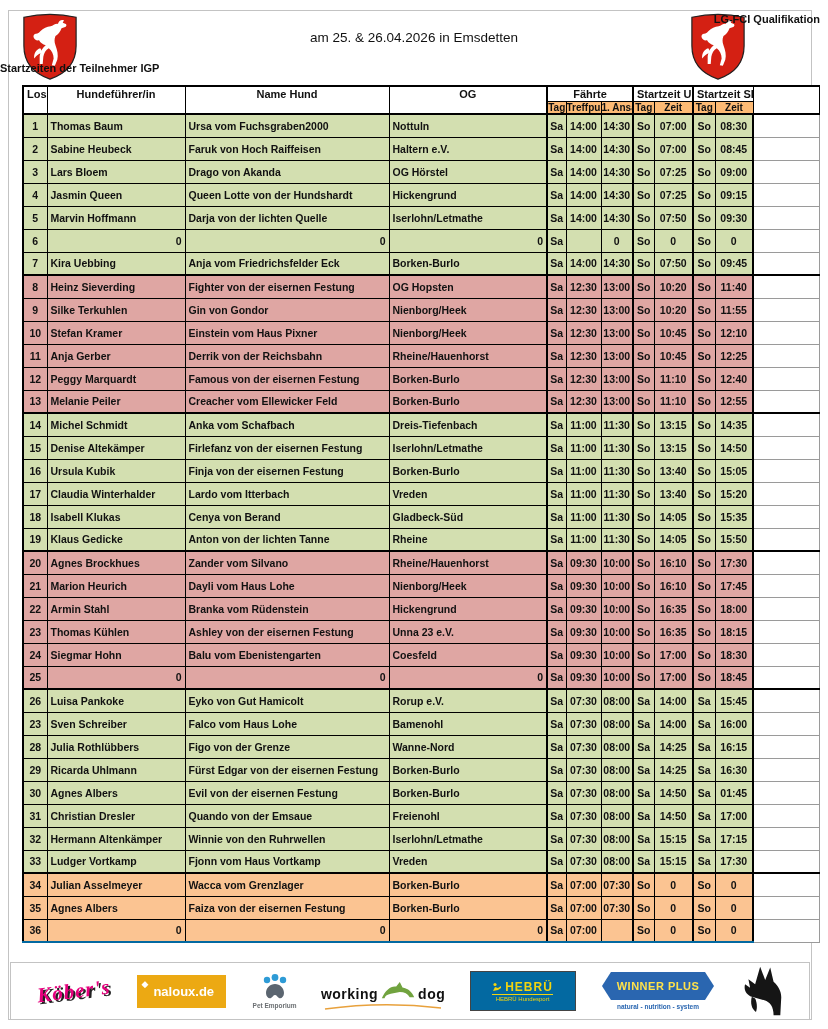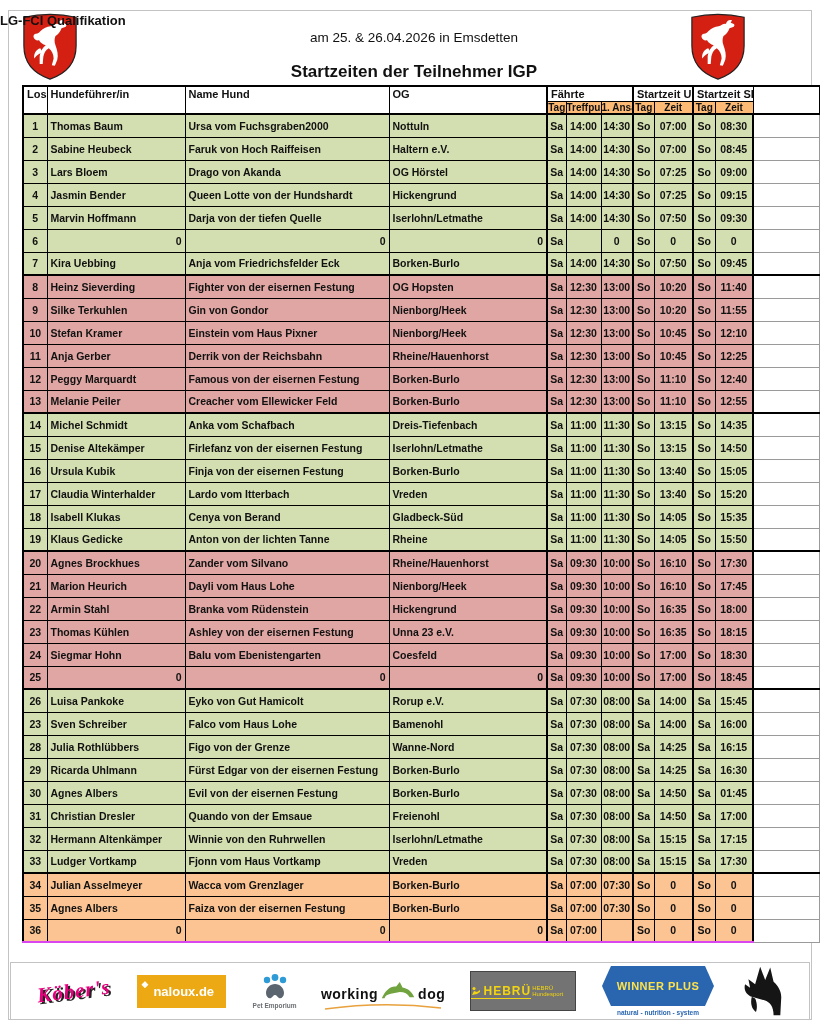--- a/index.html
+++ b/index.html
@@ -6,52 +6,52 @@
   .page {
     position:relative; width:828px; height:1029px; background:#fff;
     font-family:"Liberation Sans","DejaVu Sans",sans-serif; overflow:hidden;
     margin:0 auto;
   }
   .page-border {
     position:absolute; left:8px; top:10px; width:802px; height:1008px;
     border:1px solid #c3c3c3; pointer-events:none;
   }
   
-  .title1 { position:absolute; top:13px;  left:0; right:8px; text-align:left; font-size:13px; font-weight:bold; color:#111;}
+  .title1 { position:absolute; top:13px;  left:0; right:8px; text-align:right; font-size:11px; font-weight:bold; color:#111;}
   .title2 { position:absolute; top:30px;  left:0; right:0; text-align:center; font-size:13.5px; font-weight:normal; color:#111;}
-  .subtitle{ position:absolute; top:62px; left:0; right:0; text-align:center; font-size:17px; font-weight:bold; color:#111;}
+  .subtitle{ position:absolute; top:62px; left:0; right:0; text-align:left; font-size:11px; font-weight:bold; color:#111;}
   .crest { position:absolute; top:13px; width:62px; height:68px; }
   .crest-left  { left:19px; }
   .crest-right { left:687px; }
   .crest-shield { fill:var(--crest-red,#d42013); stroke:#222; stroke-width:2; }
   
   table.start-table {
     position:absolute; left:22px; top:85px; width:796px;
     table-layout:fixed; border-collapse:collapse; background:#fff;
   }
   .start-table th, .start-table td {
     border:1px solid #000; overflow:hidden; white-space:nowrap;
     font-weight:bold; color:#111; box-sizing:border-box;
   }
-  thead tr.mainhead th { height:15px; font-size:11px; vertical-align:top; text-align:left; padding:1px 3px; border-top:2px solid #000; background:#fff;margin-top:14px; }
+  thead tr.mainhead th { height:15px; font-size:11px; vertical-align:top; text-align:center; padding:1px 3px; border-top:2px solid #000; background:#fff;margin-top:14px; }
   thead th.th-los { text-align:left; border-left:2px solid #000; }
   thead th.th-center { text-align:center; }
   thead tr.subhead th { height:11px; font-size:10px; text-align:center; padding:0; background:#fdba74; }
   tbody tr { height:23px; }
   tbody td { font-size:10.5px; padding:0 3px; }
   td.c { text-align:center; padding:0 1px; }
   td.c-los { text-align:center; border-left:2px solid #000; }
   td.ta-l { text-align:left; }
   td.align-right { text-align:right; }
   .b2l { border-left:2px solid #000 !important; }
   .row-green  td { background:var(--green,#d3dfb0); }
   .row-pink   td { background:var(--pink,#dfa6a3); }
   .row-orange td { background:var(--orange,#fbc492); }
   tr.group-start td, tr.group-start th { border-top:2px solid #000; }
-  tbody tr:last-child td { border-bottom:2px solid #d946ef; }
+  tbody tr:last-child td { border-bottom:2px solid #0369a1; }
   .empty-col, tbody td.empty-col {
     background:#fff !important; border:1px solid #9a9a9a; border-left:2px solid #000;
   }
   tr.group-start td.empty-col { border-top:2px solid #000; }
   tbody tr:last-child td.empty-col { border-bottom:1px solid #9a9a9a; }
   thead th.empty-col { border-top:1px solid #9a9a9a; }
   
   .thanks { position:absolute; left:28px; top:945px; font-size:12.5px; font-weight:bold; color:#111; }
   .sponsors {
     position:absolute; left:10px; top:962px; width:798px; height:56px;
@@ -68,27 +68,27 @@
     background:#eca913; color:#fff; font-weight:bold; font-size:13px;
     padding:9px 12px 9px 16px; position:relative;
   }
   .naloux-diamond { position:absolute; left:4px; top:4px; font-size:9px; color:#fff; }
   .logo-pet .pet-label { font-size:6.5px; color:#6b6f72; font-weight:bold; margin-top:1px; }
   .logo-wd { position:relative; width:120px; height:40px; }
   .wd-row { display:flex; align-items:flex-end; justify-content:center; gap:2px; }
   .wd-word { font-size:14px; font-weight:bold; color:#111; letter-spacing:0.5px; }
   .wd-swoosh { position:absolute; left:0; bottom:0; width:120px; height:10px; }
   .logo-hebru {
-    width:104px; height:38px; background:#737373; border:1px solid #444;
-    display:flex; flex-direction:row; align-items:center; justify-content:center; gap:1px;
+    width:104px; height:38px; background:#0369a1; border:1px solid #444;
+    display:flex; flex-direction:column; align-items:center; justify-content:center; gap:1px;
   }
   .hebru-main { color:#f2d410; font-size:12px; font-weight:bold; letter-spacing:1px; border-bottom:1px solid #f2d410; display:flex; align-items:center; gap:3px;}
   .hebru-sub  { color:#f2d410; font-size:6px; }
   .logo-wp .wp-lozenge {
-    width:112px; height:40px; background:#2a66b0; color:#ffe24a;
+    width:112px; height:28px; background:#2a66b0; color:#ffe24a;
     clip-path:polygon(8% 0,92% 0,100% 50%,92% 100%,8% 100%,0 50%);
     display:flex; align-items:center; justify-content:center;
     font-size:11px; font-weight:bold; letter-spacing:0.5px;
   }
   .wp-sub { color:#2a66b0; font-size:6.5px; font-weight:bold; margin-top:3px; }
 </style>
 </head>
 <body>
 
 <div class="page">
@@ -182,36 +182,36 @@
     <td class="c">14:00</td>
     <td class="c">14:30</td>
     <td class="c b2l">So</td>
     <td class="c">07:25</td>
     <td class="c b2l">So</td>
     <td class="c">09:00</td>
     <td class="empty-col"></td>
   </tr>
         <tr class="row-green">
     <td class="c-los">4</td>
-    <td class="ta-l">Jasmin Bender</td>
+    <td class="ta-l">Jasmin Queen</td>
     <td class="ta-l">Queen Lotte von der Hundshardt</td>
     <td class="ta-l">Hickengrund</td>
     <td class="c b2l">Sa</td>
     <td class="c">14:00</td>
     <td class="c">14:30</td>
     <td class="c b2l">So</td>
     <td class="c">07:25</td>
     <td class="c b2l">So</td>
     <td class="c">09:15</td>
     <td class="empty-col"></td>
   </tr>
         <tr class="row-green">
     <td class="c-los">5</td>
     <td class="ta-l">Marvin Hoffmann</td>
-    <td class="ta-l">Darja von der tiefen Quelle</td>
+    <td class="ta-l">Darja von der lichten Quelle</td>
     <td class="ta-l">Iserlohn/Letmathe</td>
     <td class="c b2l">Sa</td>
     <td class="c">14:00</td>
     <td class="c">14:30</td>
     <td class="c b2l">So</td>
     <td class="c">07:50</td>
     <td class="c b2l">So</td>
     <td class="c">09:30</td>
     <td class="empty-col"></td>
   </tr>

